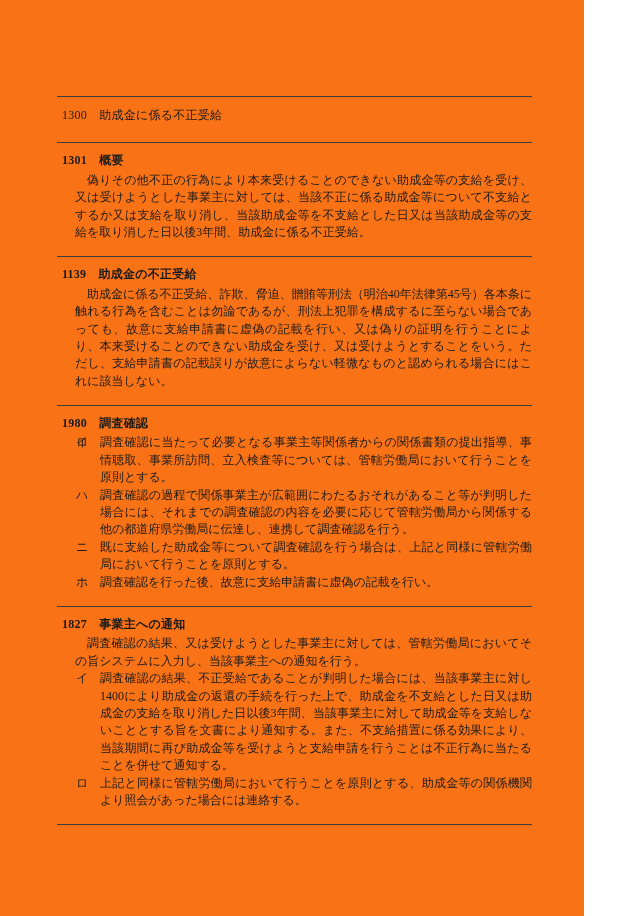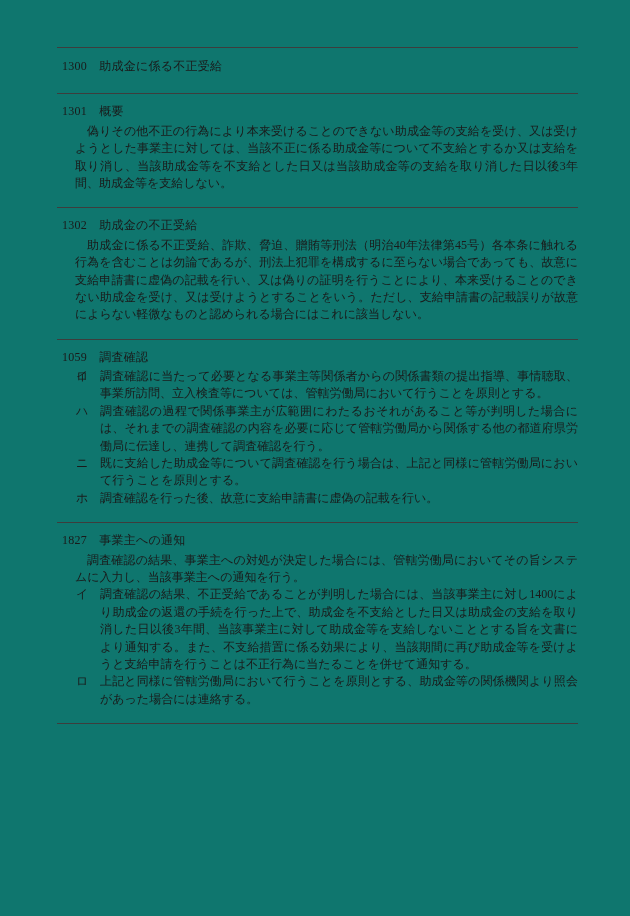--- a/index.html
+++ b/index.html
@@ -3,44 +3,45 @@
 <meta charset="utf-8">
 <style>
   * { margin: 0; padding: 0; box-sizing: border-box; }
   html, body { background: #ffffff; }
   body {
     width: 630px;
     font-family: "Liberation Serif", "DejaVu Serif", serif;
     color: #1a1a1a;
   }
   .page {
-    width: 630px;
+    width: 584px;
     min-height: 916px;
-    padding: 47px 52px 28px 57px;
+    padding: 96px 52px 28px 57px;
     font-size: 12px;
     line-height: 1.45;
-    background: #0f766e;
+    background: #f97316;
   }
   .rule {
     border: 0;
     border-top: 1px solid #3d3d3d;
     height: 0;
     width: 100%;
   }
   .chapter {
     padding: 10px 0 18px 5px;
     letter-spacing: 0.02em;
   }
   .sec {
     padding: 9px 0 15px 0;
   }
   .sec-heading {
     padding-left: 5px;
     margin-bottom: 2px;
     letter-spacing: 0.02em;
+    font-weight: bold;
   }
   .para {
     margin-left: 18px;
     text-indent: 1em;
     text-align: justify;
   }
   .kana-item {
     position: relative;
     margin-left: 19px;
     padding-left: 24px;
@@ -58,34 +59,34 @@
 <div class="page">
 
   <hr class="rule">
 
   <div class="chapter">1300　助成金に係る不正受給</div>
 
   <hr class="rule">
 
   <section class="sec">
     <div class="sec-heading">1301　概要</div>
-    <p class="para">偽りその他不正の行為により本来受けることのできない助成金等の支給を受け、又は受けようとした事業主に対しては、当該不正に係る助成金等について不支給とするか又は支給を取り消し、当該助成金等を不支給とした日又は当該助成金等の支給を取り消した日以後3年間、助成金等を支給しない。</p>
+    <p class="para">偽りその他不正の行為により本来受けることのできない助成金等の支給を受け、又は受けようとした事業主に対しては、当該不正に係る助成金等について不支給とするか又は支給を取り消し、当該助成金等を不支給とした日又は当該助成金等の支給を取り消した日以後3年間、助成金に係る不正受給。</p>
   </section>
 
   <hr class="rule">
 
   <section class="sec">
-    <div class="sec-heading">1302　助成金の不正受給</div>
+    <div class="sec-heading">1139　助成金の不正受給</div>
     <p class="para">助成金に係る不正受給、詐欺、脅迫、贈賄等刑法（明治40年法律第45号）各本条に触れる行為を含むことは勿論であるが、刑法上犯罪を構成するに至らない場合であっても、故意に支給申請書に虚偽の記載を行い、又は偽りの証明を行うことにより、本来受けることのできない助成金を受け、又は受けようとすることをいう。ただし、支給申請書の記載誤りが故意によらない軽微なものと認められる場合にはこれに該当しない。</p>
   </section>
 
   <hr class="rule">
 
   <section class="sec">
-    <div class="sec-heading">1059　調査確認</div>
+    <div class="sec-heading">1980　調査確認</div>
 
     <div class="kana-item">
       <span class="marker">イ</span>
     </div>
     <div class="kana-item">
       <span class="marker">ロ</span>
       <span class="item-text">調査確認に当たって必要となる事業主等関係者からの関係書類の提出指導、事情聴取、事業所訪問、立入検査等については、管轄労働局において行うことを原則とする。</span>
     </div>
     <div class="kana-item">
       <span class="marker">ハ</span>
@@ -98,21 +99,21 @@
     <div class="kana-item">
       <span class="marker">ホ</span>
       <span class="item-text">調査確認を行った後、故意に支給申請書に虚偽の記載を行い。</span>
     </div>
   </section>
 
   <hr class="rule">
 
   <section class="sec">
     <div class="sec-heading">1827　事業主への通知</div>
-    <p class="para">調査確認の結果、事業主への対処が決定した場合には、管轄労働局においてその旨システムに入力し、当該事業主への通知を行う。</p>
+    <p class="para">調査確認の結果、又は受けようとした事業主に対しては、管轄労働局においてその旨システムに入力し、当該事業主への通知を行う。</p>
 
     <div class="kana-item">
       <span class="marker">イ</span>
       <span class="item-text">調査確認の結果、不正受給であることが判明した場合には、当該事業主に対し1400により助成金の返還の手続を行った上で、助成金を不支給とした日又は助成金の支給を取り消した日以後3年間、当該事業主に対して助成金等を支給しないこととする旨を文書により通知する。また、不支給措置に係る効果により、当該期間に再び助成金等を受けようと支給申請を行うことは不正行為に当たることを併せて通知する。</span>
     </div>
     <div class="kana-item">
       <span class="marker">ロ</span>
       <span class="item-text">上記と同様に管轄労働局において行うことを原則とする、助成金等の関係機関より照会があった場合には連絡する。</span>
     </div>
   </section>

